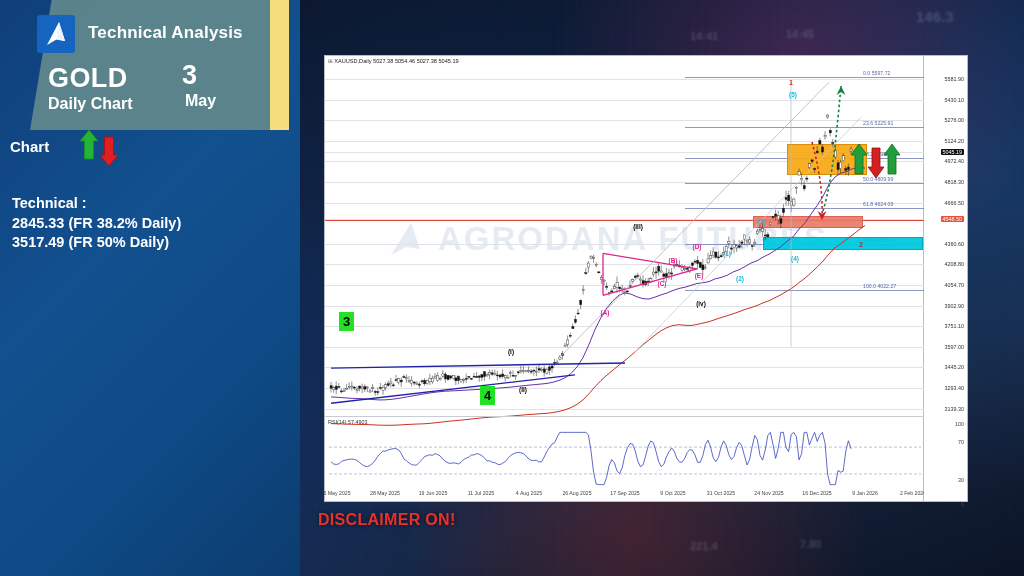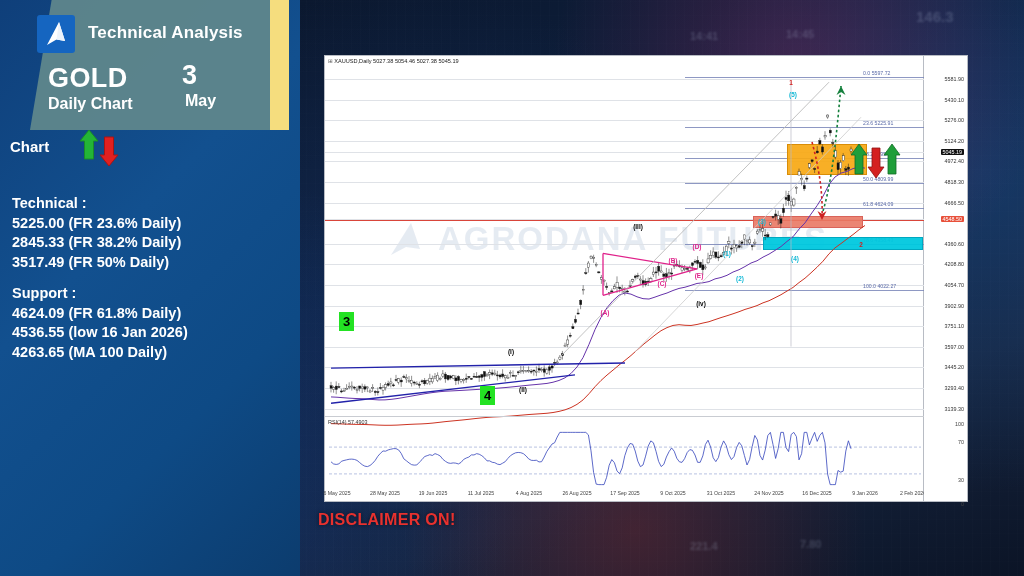--- a/index.html
+++ b/index.html
@@ -148,31 +148,24 @@
         <path d="M11 3 L20 14 L15.5 14 L15.5 32 L6.5 32 L6.5 14 L2 14 Z" fill="#23b536" stroke="#1a8c28" stroke-width="1"></path>
       </g>
       <g>
         <path d="M31 39 L22 28 L26.5 28 L26.5 10 L35.5 10 L35.5 28 L40 28 Z" fill="#e02020" stroke="#a81414" stroke-width="1"></path>
       </g>
     </svg>
   </div>
 
   <div class="lvlblock" id="resblock">
     <div>Technical :</div>
-    <div>5225.00 (FR 23.6% Daily)</div>
     <div>2845.33 (FR 38.2% Daily)</div>
     <div>3517.49 (FR 50% Daily)</div>
   </div>
 
-  <div class="lvlblock" id="supblock">
-    <div>Support :</div>
-    <div>4624.09 (FR 61.8% Daily)</div>
-    <div>4536.55 (low 16 Jan 2026)</div>
-    <div>4263.65 (MA 100 Daily)</div>
-  </div>
 </div>
 
 <div id="chart">
   <div id="quote"><span class="dot">⊞ </span><span>XAUUSD,Daily  5027.38 5054.46 5027.38 5045.19</span></div>
 
   <div id="watermark">
     <svg width="46" height="40" viewBox="0 0 46 40">
         <path d="M28 4 L8 36 L23 28 L37 30 Z" fill="#214f8f"></path>
       </svg>
     <span class="wmtxt">AGRODANA FUTURES</span>

